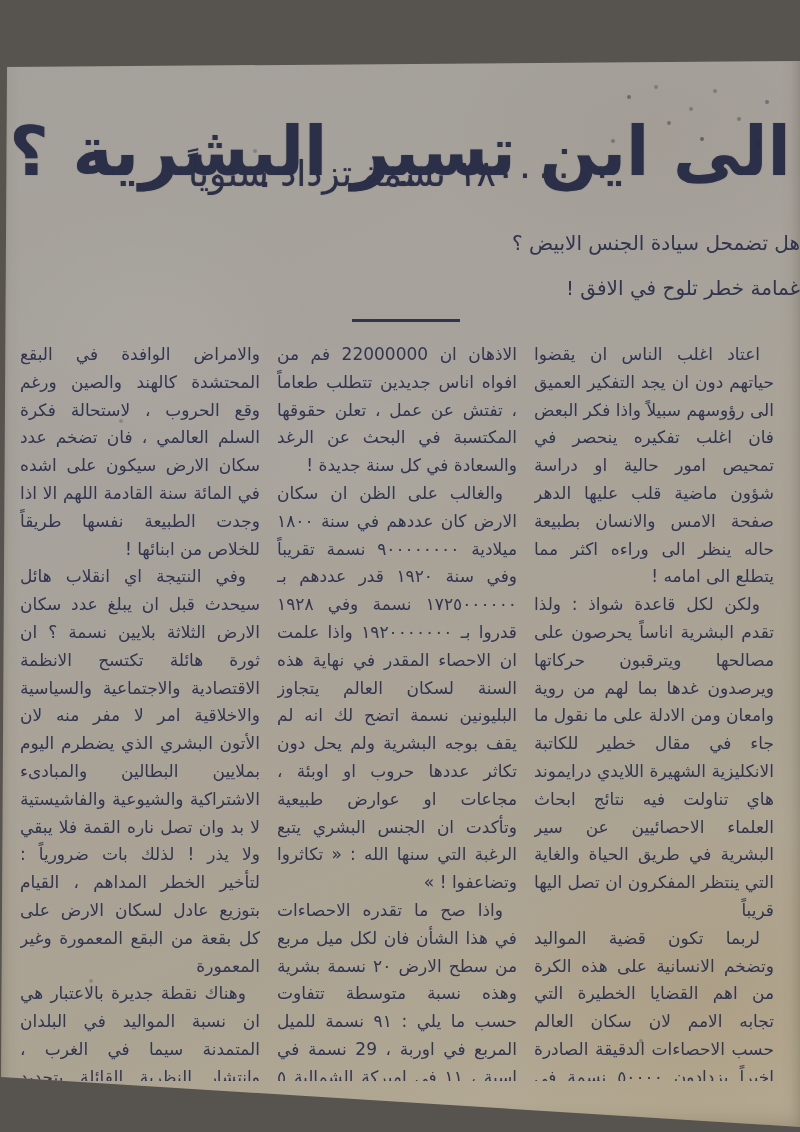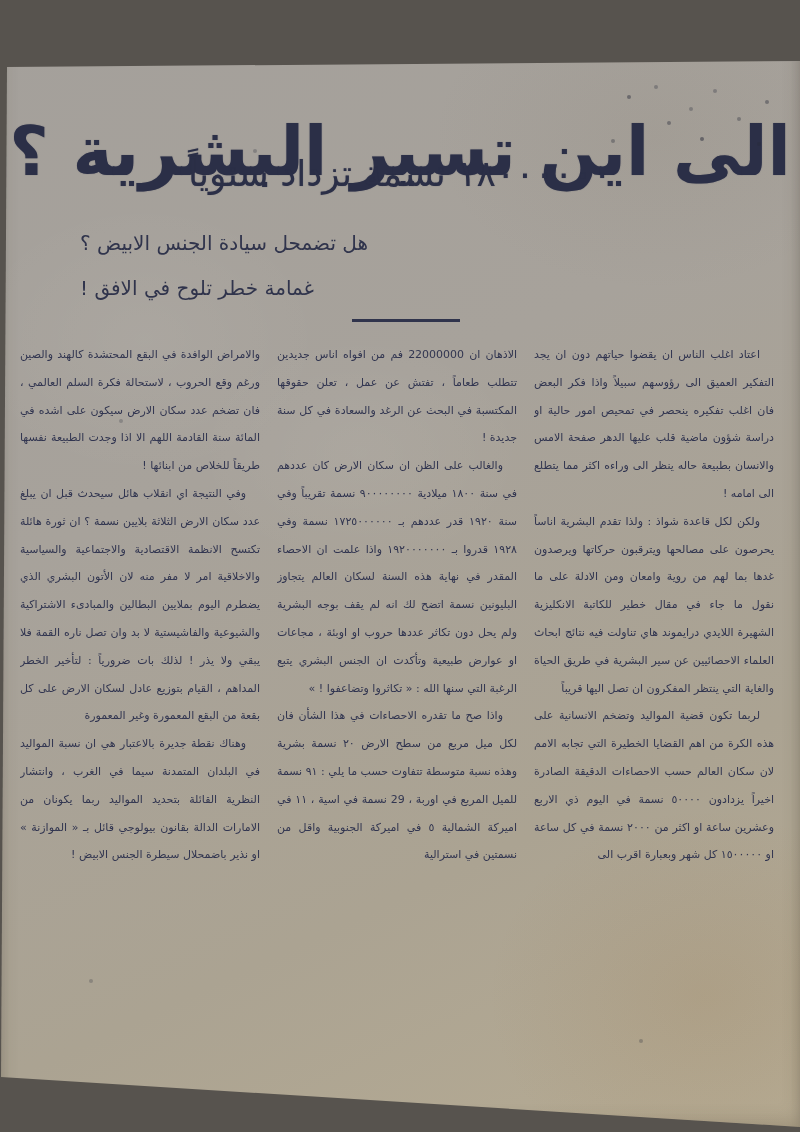--- a/index.html
+++ b/index.html
@@ -48,21 +48,21 @@
     text-align: center;
     font-size: 36px;
     font-weight: normal;
     color: #2b2f47;
     text-shadow: 0 0 1px rgba(43,47,71,0.5);
   }
   .deck {
     position: absolute;
     left: 80px;
     width: 720px;
-    text-align: left;
+    text-align: right;
     font-size: 20px;
     color: #30344c;
   }
   .deck-1 { top: 231px; }
   .deck-2 { top: 276px; }
   .divider {
     position: absolute;
     top: 319px;
     left: 352px;
     width: 108px;
@@ -78,21 +78,21 @@
     display: flex;
     direction: rtl;
     gap: 17px;
   }
   .col {
     flex: 1 1 0;
     overflow: hidden;
   }
   .col p {
     margin: 0;
-    font-size: 11px;
+    font-size: 17px;
     line-height: 27.8px;
     text-align: justify;
     color: #313550;
   }
   .col p.indent { text-indent: 14px; }
   
   .specks {
     position: absolute;
     top: 0; left: 0;
     width: 2px; height: 2px;

